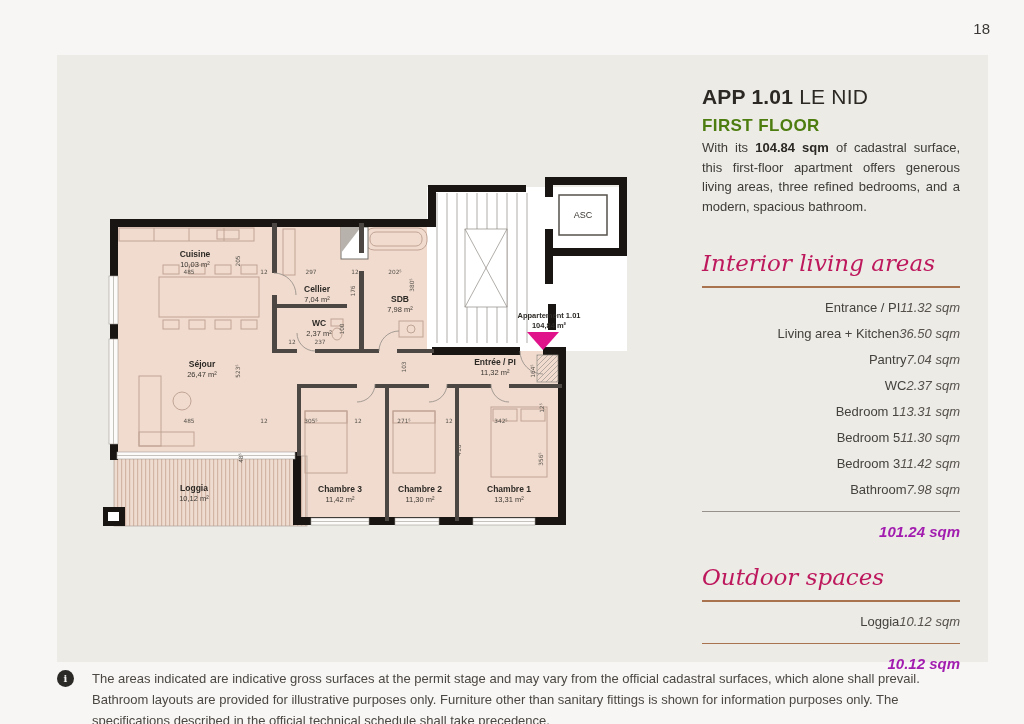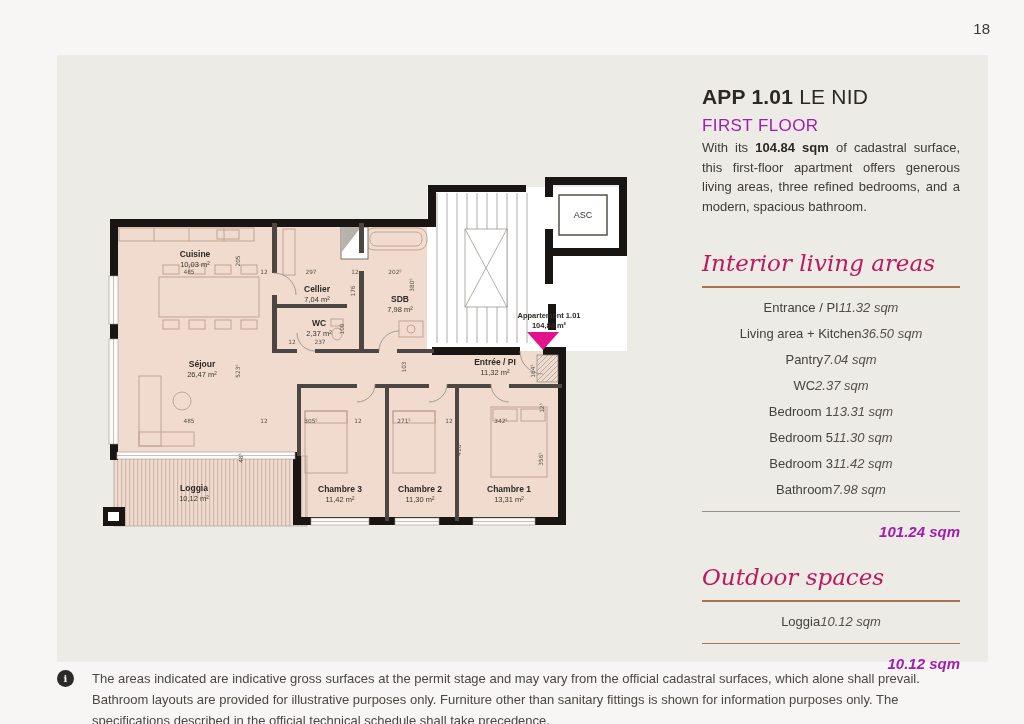--- a/index.html
+++ b/index.html
@@ -9,28 +9,28 @@
   }
   .page-number{position:absolute;top:20px;right:34px;font-size:15px;color:#3b3835;}
   .card{position:absolute;top:55px;height:607px;background:#ecebe6;}
   .card-left{left:57px;width:673px;}
   .card-right{left:674px;width:314px;box-sizing:border-box;padding:30px 28px 0 28px;}
   #plan-svg{position:absolute;left:40px;top:116px;}
 
   
   .apt-title{font-size:21px;color:#2c2925;font-weight:400;letter-spacing:.2px;}
   .apt-title .b{font-weight:700;}
-  .apt-subtitle{font-size:17px;font-weight:400;color:#a21caf;margin-top:7px;letter-spacing:.4px;}
+  .apt-subtitle{font-size:17px;font-weight:700;color:#4d7c0f;margin-top:7px;letter-spacing:.4px;}
   .intro{font-size:13px;line-height:1.5;color:#3e3b36;text-align:justify;margin-top:2px;}
   .intro .b{font-weight:700;color:#2c2925;}
   .section-heading{font-family:"DejaVu Serif",serif;font-style:italic;font-size:23px;
     color:#be185d;font-weight:400;margin-top:34px;}
   .section-heading.outdoor{margin-top:24px;}
   .rule{height:2px;background:#a8734e;margin-top:10px;margin-bottom:6px;}
-  .area-row{display:flex;justify-content:center;align-items:baseline;
+  .area-row{display:flex;justify-content:flex-end;align-items:baseline;
     padding:5.5px 0;font-size:13px;}
   .area-row .lbl{color:#45423d;}
   .area-row .val{font-style:italic;color:#55504a;}
   .total-line{border-top:1px solid #96918a;margin-top:9px;padding-top:11px;
     text-align:right;font-size:15px;font-weight:700;font-style:italic;color:#a21caf;}
   .total-line.outdoor{border-top-color:#a8734e;}
 
   
   .footer{position:absolute;left:57px;top:669px;width:912px;display:flex;gap:11px;align-items:flex-start;}
   .info-icon{width:17px;height:17px;border-radius:50%;background:#2c2a27;color:#f5f4f2;

